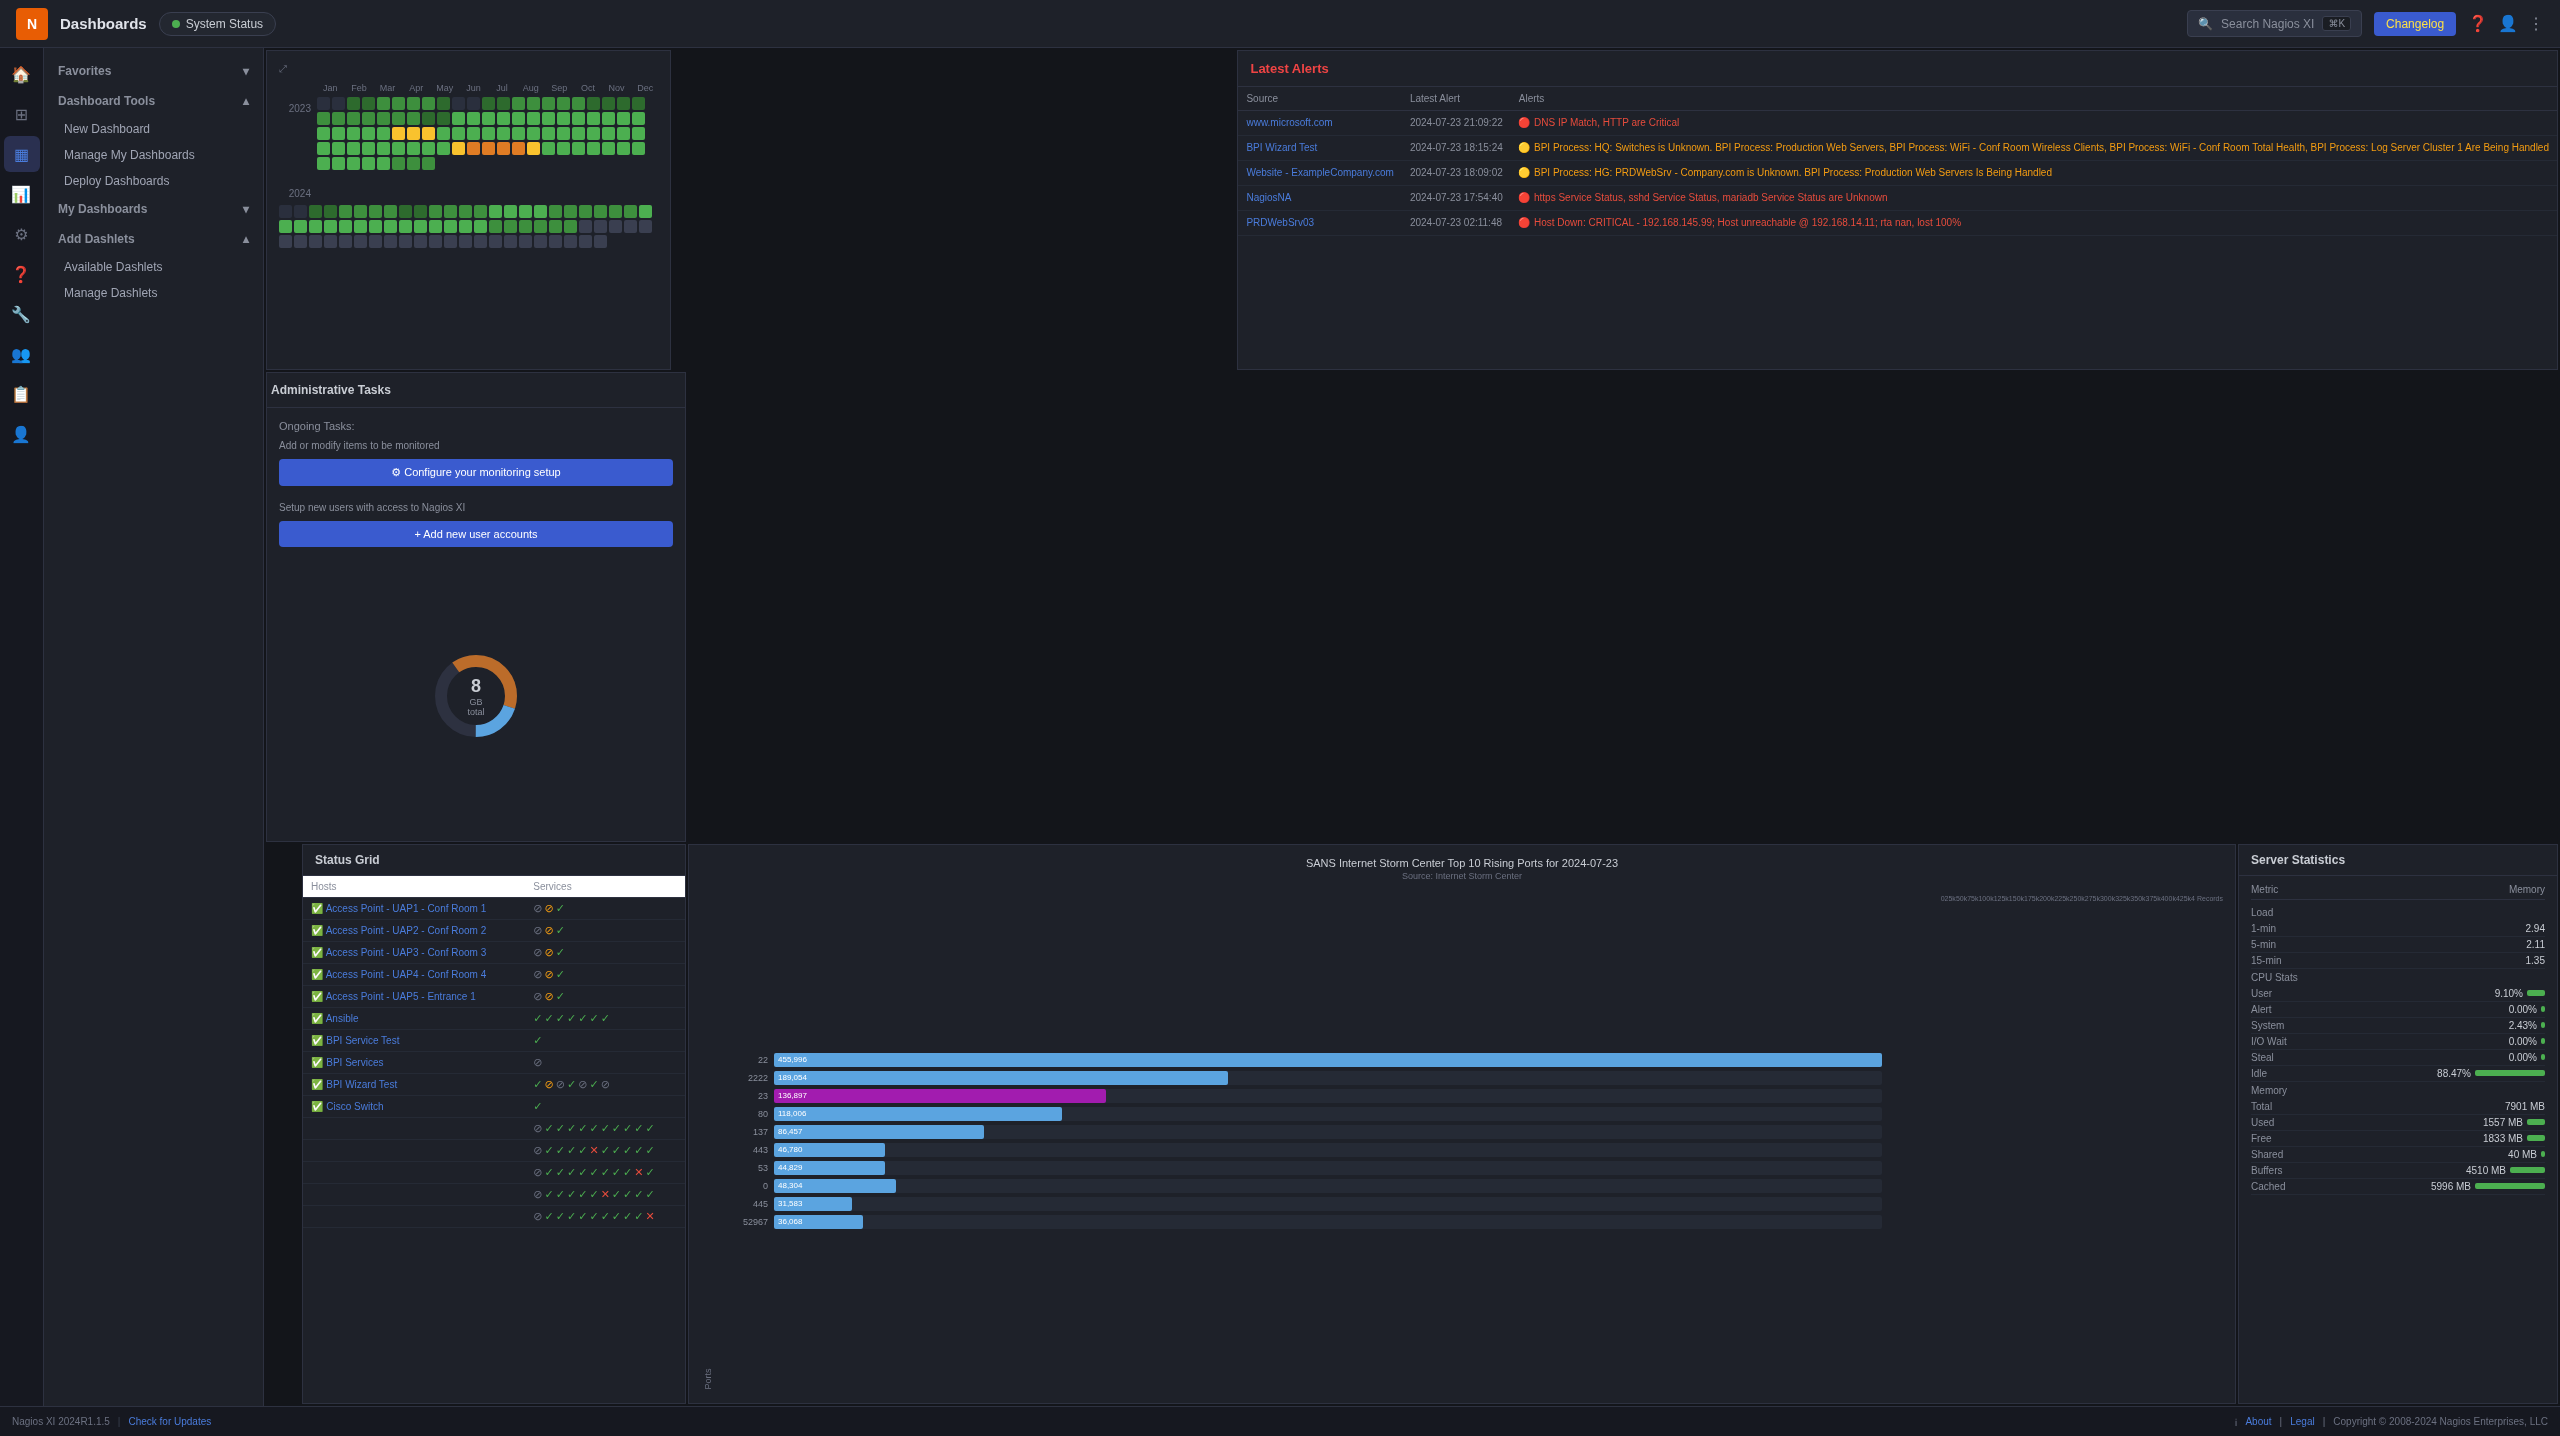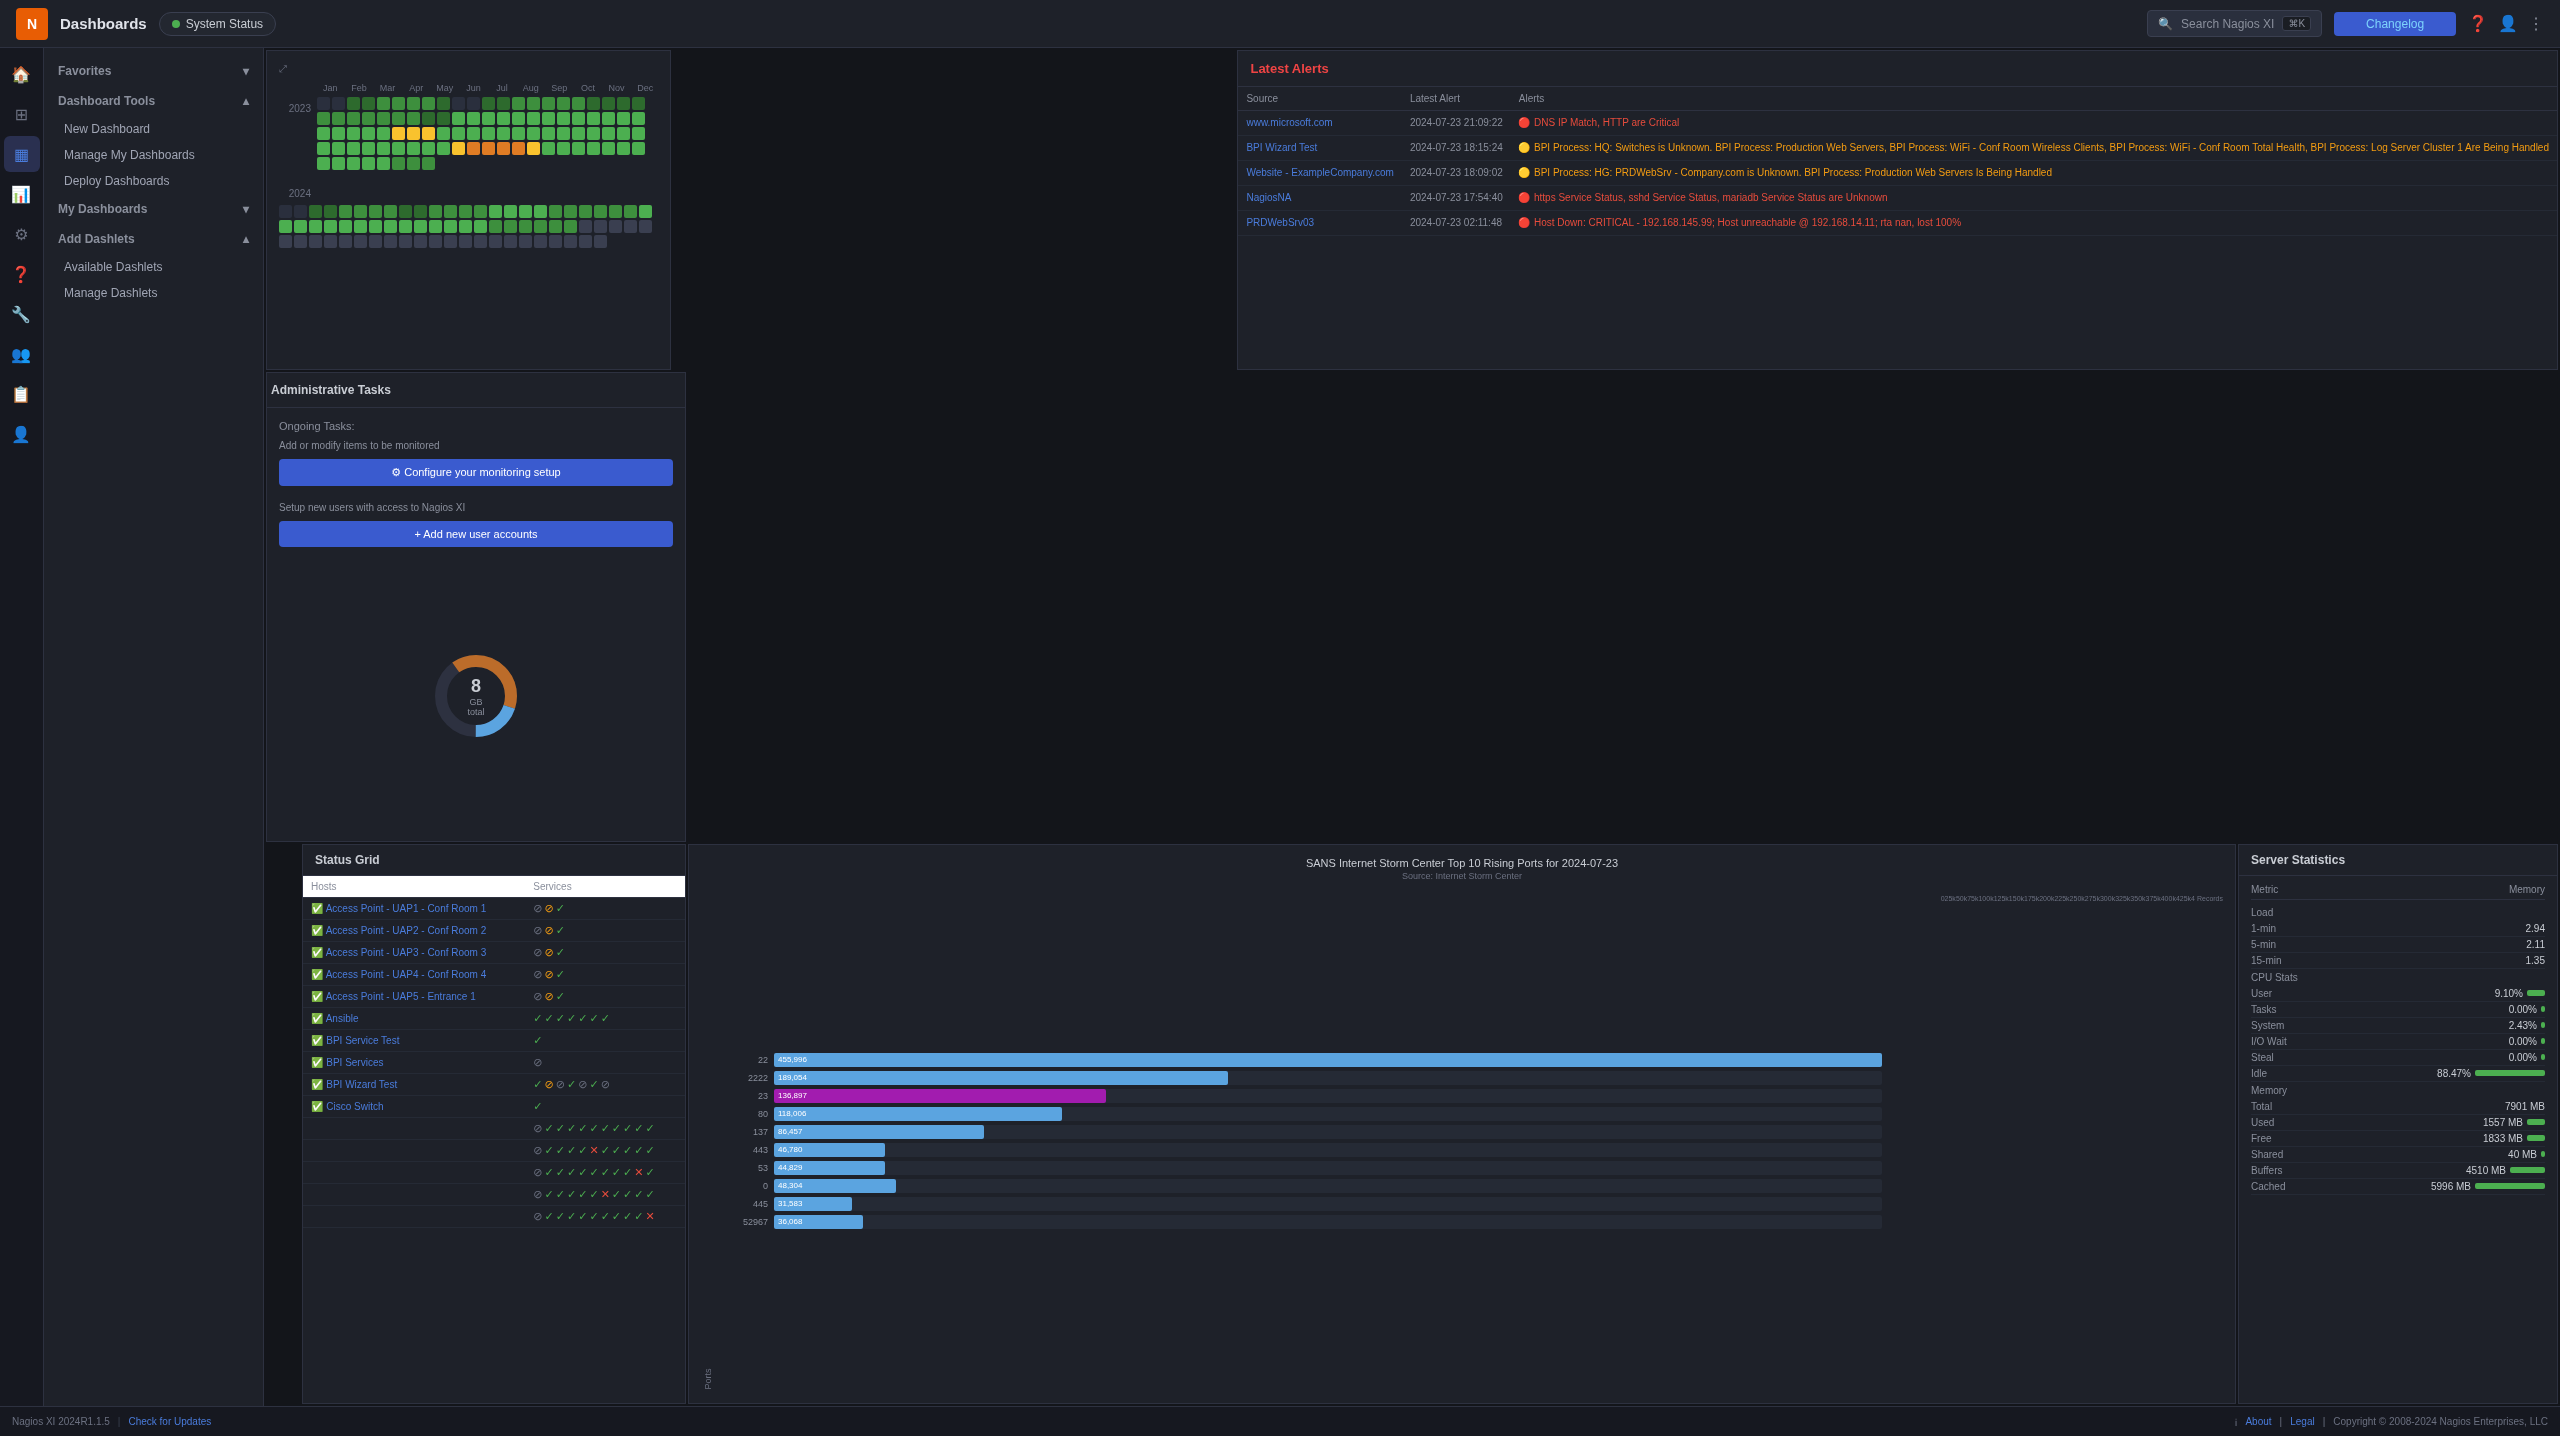--- a/index.html
+++ b/index.html
@@ -6,21 +6,21 @@
     body { font-family: -apple-system, BlinkMacSystemFont, 'Segoe UI', sans-serif; background: #1a1d23; color: #c9cdd4; font-size: 12px; display: flex; flex-direction: column; height: 100vh; overflow: hidden; }
 
     
     .topbar { height: 48px; background: #1e2129; border-bottom: 1px solid #2d3140; display: flex; align-items: center; padding: 0 16px; gap: 12px; flex-shrink: 0; }
     .topbar-logo { width: 32px; height: 32px; background: #e85d04; border-radius: 4px; display: flex; align-items: center; justify-content: center; font-weight: bold; color: white; font-size: 14px; }
     .topbar-title { font-size: 15px; font-weight: 600; color: #e0e3ea; margin-right: auto; }
     .system-status { display: flex; align-items: center; gap: 6px; background: #232730; border: 1px solid #3a3f50; border-radius: 20px; padding: 4px 12px; font-size: 12px; color: #c9cdd4; }
     .status-dot { width: 8px; height: 8px; border-radius: 50%; background: #4caf50; }
     .topbar-search { background: #2a2f3d; border: 1px solid #3a3f50; border-radius: 4px; padding: 5px 10px; color: #8a8f9c; display: flex; align-items: center; gap: 8px; font-size: 12px; }
     .kbd { background: #1a1d23; border: 1px solid #3a3f50; border-radius: 3px; padding: 1px 5px; font-size: 10px; }
-    .changelog-btn { background: #3a5bcf; border: none; color: #7dd3fc; padding: 5px 32px; border-radius: 4px; font-size: 12px; cursor: pointer; }
+    .changelog-btn { background: #3a5bcf; border: none; color: #fde047; padding: 5px 12px; border-radius: 4px; font-size: 12px; cursor: pointer; }
     .topbar-icons { display: flex; gap: 10px; align-items: center; color: #8a8f9c; font-size: 16px; }
 
     
     .app-body { display: flex; flex: 1; overflow: hidden; }
 
     
     .sidebar { width: 220px; background: #1e2129; border-right: 1px solid #2d3140; display: flex; flex-direction: column; overflow-y: auto; flex-shrink: 0; }
     .sidebar-icons { width: 44px; background: #161820; display: flex; flex-direction: column; align-items: center; padding: 8px 0; gap: 4px; border-right: 1px solid #2d3140; flex-shrink: 0; }
     .sidebar-icon-item { width: 36px; height: 36px; border-radius: 6px; display: flex; align-items: center; justify-content: center; color: #6b7080; font-size: 16px; cursor: pointer; }
     .sidebar-icon-item.active { background: #2a3050; color: #4a7cdc; }
@@ -772,21 +772,21 @@
       </div>
             </div>
 
           <div style="color:#8a8f9c; font-size:10px; padding:3px 0; font-weight:500;">CPU Stats</div>
           <div id="server-stats-cpu">
               <div style="display: flex; justify-content: space-between; align-items: center; padding: 2px 0px; border-bottom: 1px solid rgb(37, 42, 53);">
         <span style="color:#8a8f9c; font-size:10px;">User</span>
         <span style="color:#c9cdd4; font-size:10px; display:flex; align-items:center; gap:4px;">9.10% <div style="width:18px; height:6px; background:#4caf50; border-radius:2px;"></div></span>
       </div>
               <div style="display: flex; justify-content: space-between; align-items: center; padding: 2px 0px; border-bottom: 1px solid rgb(37, 42, 53);">
-        <span style="color:#8a8f9c; font-size:10px;">Tasks</span>
+        <span style="color:#8a8f9c; font-size:10px;">Alert</span>
         <span style="color:#c9cdd4; font-size:10px; display:flex; align-items:center; gap:4px;">0.00% <div style="width:4px; height:6px; background:#4caf50; border-radius:2px;"></div></span>
       </div>
               <div style="display: flex; justify-content: space-between; align-items: center; padding: 2px 0px; border-bottom: 1px solid rgb(37, 42, 53);">
         <span style="color:#8a8f9c; font-size:10px;">System</span>
         <span style="color:#c9cdd4; font-size:10px; display:flex; align-items:center; gap:4px;">2.43% <div style="width:4px; height:6px; background:#4caf50; border-radius:2px;"></div></span>
       </div>
               <div style="display: flex; justify-content: space-between; align-items: center; padding: 2px 0px; border-bottom: 1px solid rgb(37, 42, 53);">
         <span style="color:#8a8f9c; font-size:10px;">I/O Wait</span>
         <span style="color:#c9cdd4; font-size:10px; display:flex; align-items:center; gap:4px;">0.00% <div style="width:4px; height:6px; background:#4caf50; border-radius:2px;"></div></span>
       </div>

